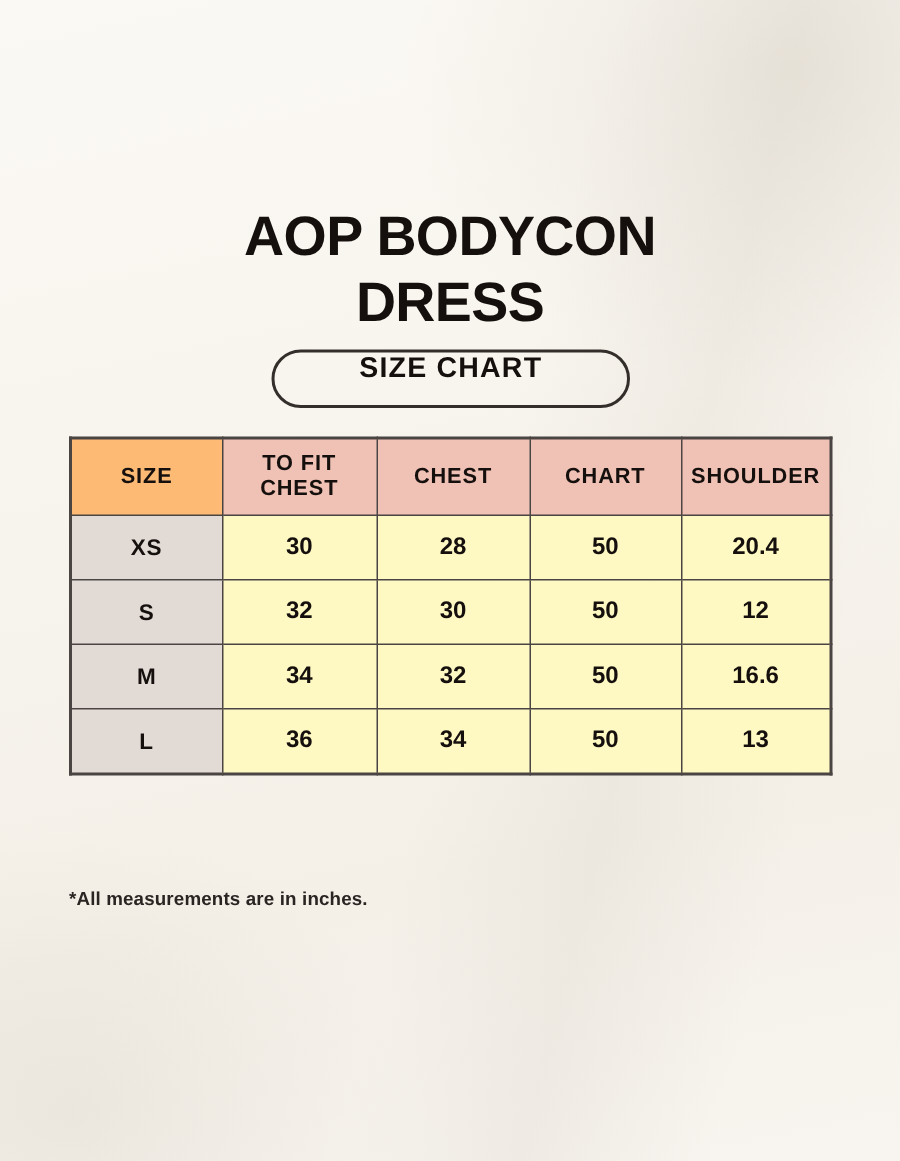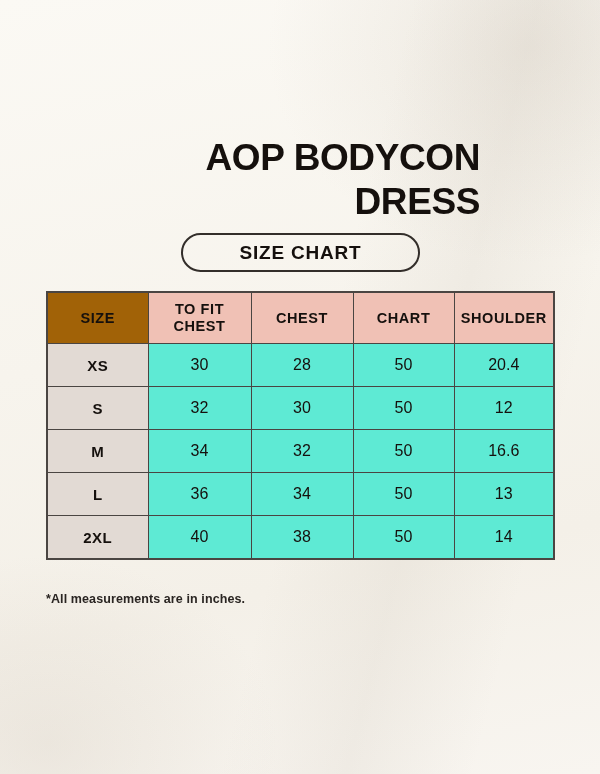--- a/index.html
+++ b/index.html
@@ -36,41 +36,41 @@
   .content {
     position: relative;
     z-index: 2;
   }
 
   .title {
     position: absolute;
     left: 0;
     top: 136px;
     width: 600px;
-    text-align: right;
+    text-align: center;
     font-size: 37px;
     line-height: 44px;
     font-weight: 600;
     letter-spacing: -0.4px;
     color: #15100d;
     padding: 0 120px;
     box-sizing: border-box;
   }
 
   .pill {
     position: absolute;
     left: 181px;
     top: 233px;
     width: 239px;
     height: 39px;
     box-sizing: border-box;
     border: 2px solid #332e2a;
     border-radius: 20px;
     display: flex;
-    align-items: center;
+    align-items: flex-start;
     justify-content: center;
     font-size: 19px;
     font-weight: 600;
     letter-spacing: 0.8px;
     color: #15100d;
     background: transparent;
   }
 
   .table-wrap {
     position: absolute;
@@ -99,28 +99,28 @@
 
   thead th {
     height: 48px;
     font-size: 14.5px;
     font-weight: 700;
     letter-spacing: 0.6px;
     background: #f0c1b5;
     line-height: 17px;
   }
   thead th.size-head {
-    background: #a16207;
+    background: #fdba74;
   }
 
   tbody td {
     height: 40px;
     font-size: 16px;
-    font-weight: 400;
-    background: #5eead4;
+    font-weight: 700;
+    background: #fef9c3;
   }
   tbody td.size-cell {
     background: #e2dad4;
     font-size: 15px;
     font-weight: 700;
     letter-spacing: 0.5px;
     text-align: center;
   }
 
   .footnote {
@@ -199,26 +199,19 @@
           <td>50</td>
           <td>16.6</td>
         </tr>
         <tr>
           <td class="size-cell">L</td>
           <td>36</td>
           <td>34</td>
           <td>50</td>
           <td>13</td>
         </tr>
-        <tr>
-          <td class="size-cell">2XL</td>
-          <td>40</td>
-          <td>38</td>
-          <td>50</td>
-          <td>14</td>
-        </tr>
       </tbody>
     </table>
   </div>
 
   <div class="footnote">*All measurements are in inches.</div>
 
 </div>
 
 </body></html>

